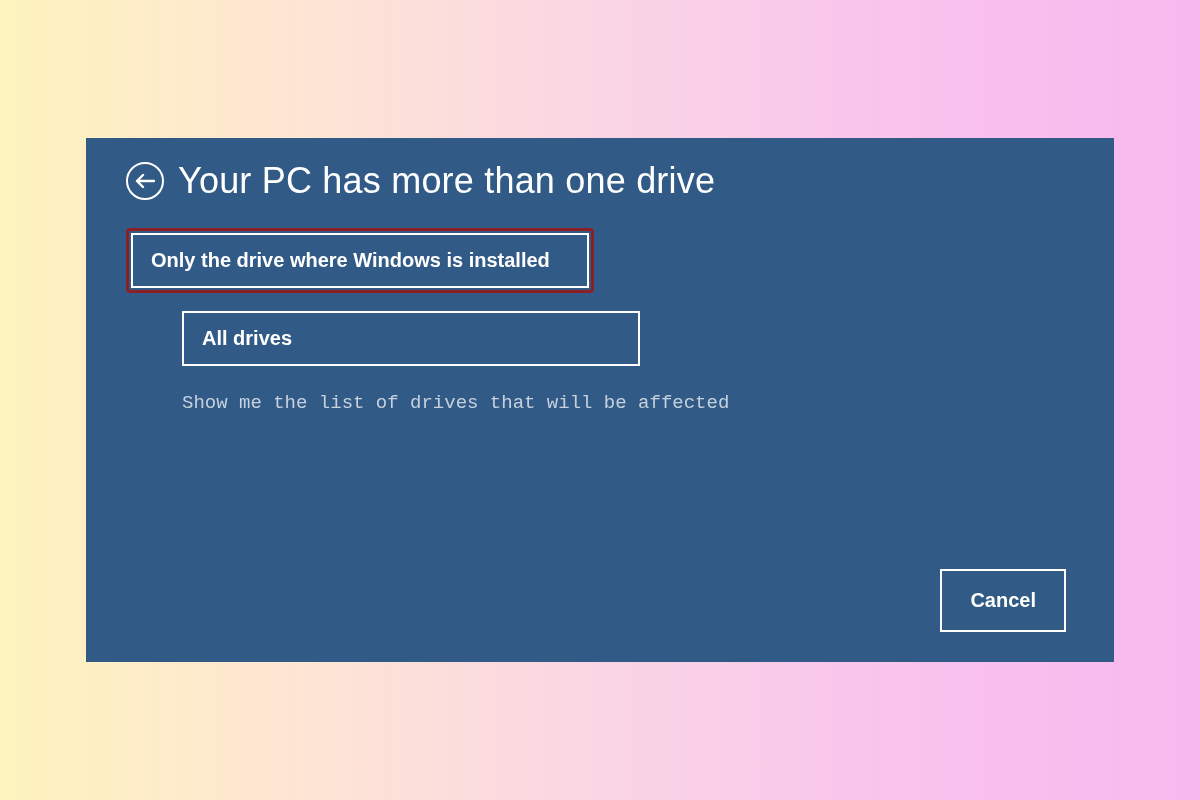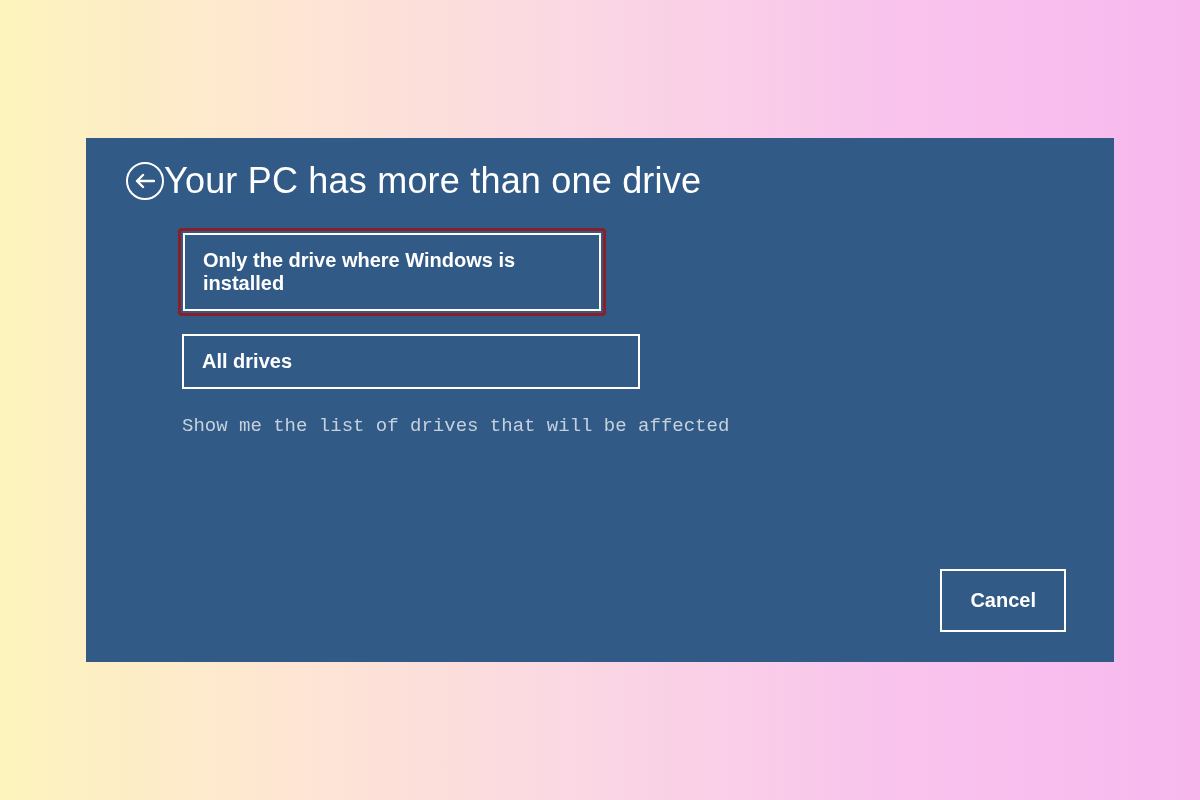--- a/index.html
+++ b/index.html
@@ -17,20 +17,21 @@
       background: #315b86;
       width: 1028px;
       height: 524px;
       color: #ffffff;
       position: relative;
       padding: 22px 46px 20px 40px;
     }
     .header-row {
       display: flex;
       align-items: center;
+      gap: 14px;
       margin-bottom: 26px;
     }
     .back-btn {
       width: 38px;
       height: 38px;
       border: 2px solid #ffffff;
       border-radius: 50%;
       display: flex;
       align-items: center;
       justify-content: center;
@@ -58,22 +59,21 @@
       padding: 14px 18px;
       margin-bottom: 20px;
       cursor: pointer;
     }
     .option-label {
       font-size: 20px;
       font-weight: 600;
       color: #ffffff;
     }
     .highlight-wrap {
-      margin-left: 52px;
-      width: 428px;
+      width: 468px;
       border: 3px solid #8c1e26;
       border-radius: 4px;
       padding: 2px;
       margin-bottom: 18px;
     }
     .highlight-wrap .option {
       margin: 0;
       width: 100%;
       border: 2px solid #ffffff;
     }

